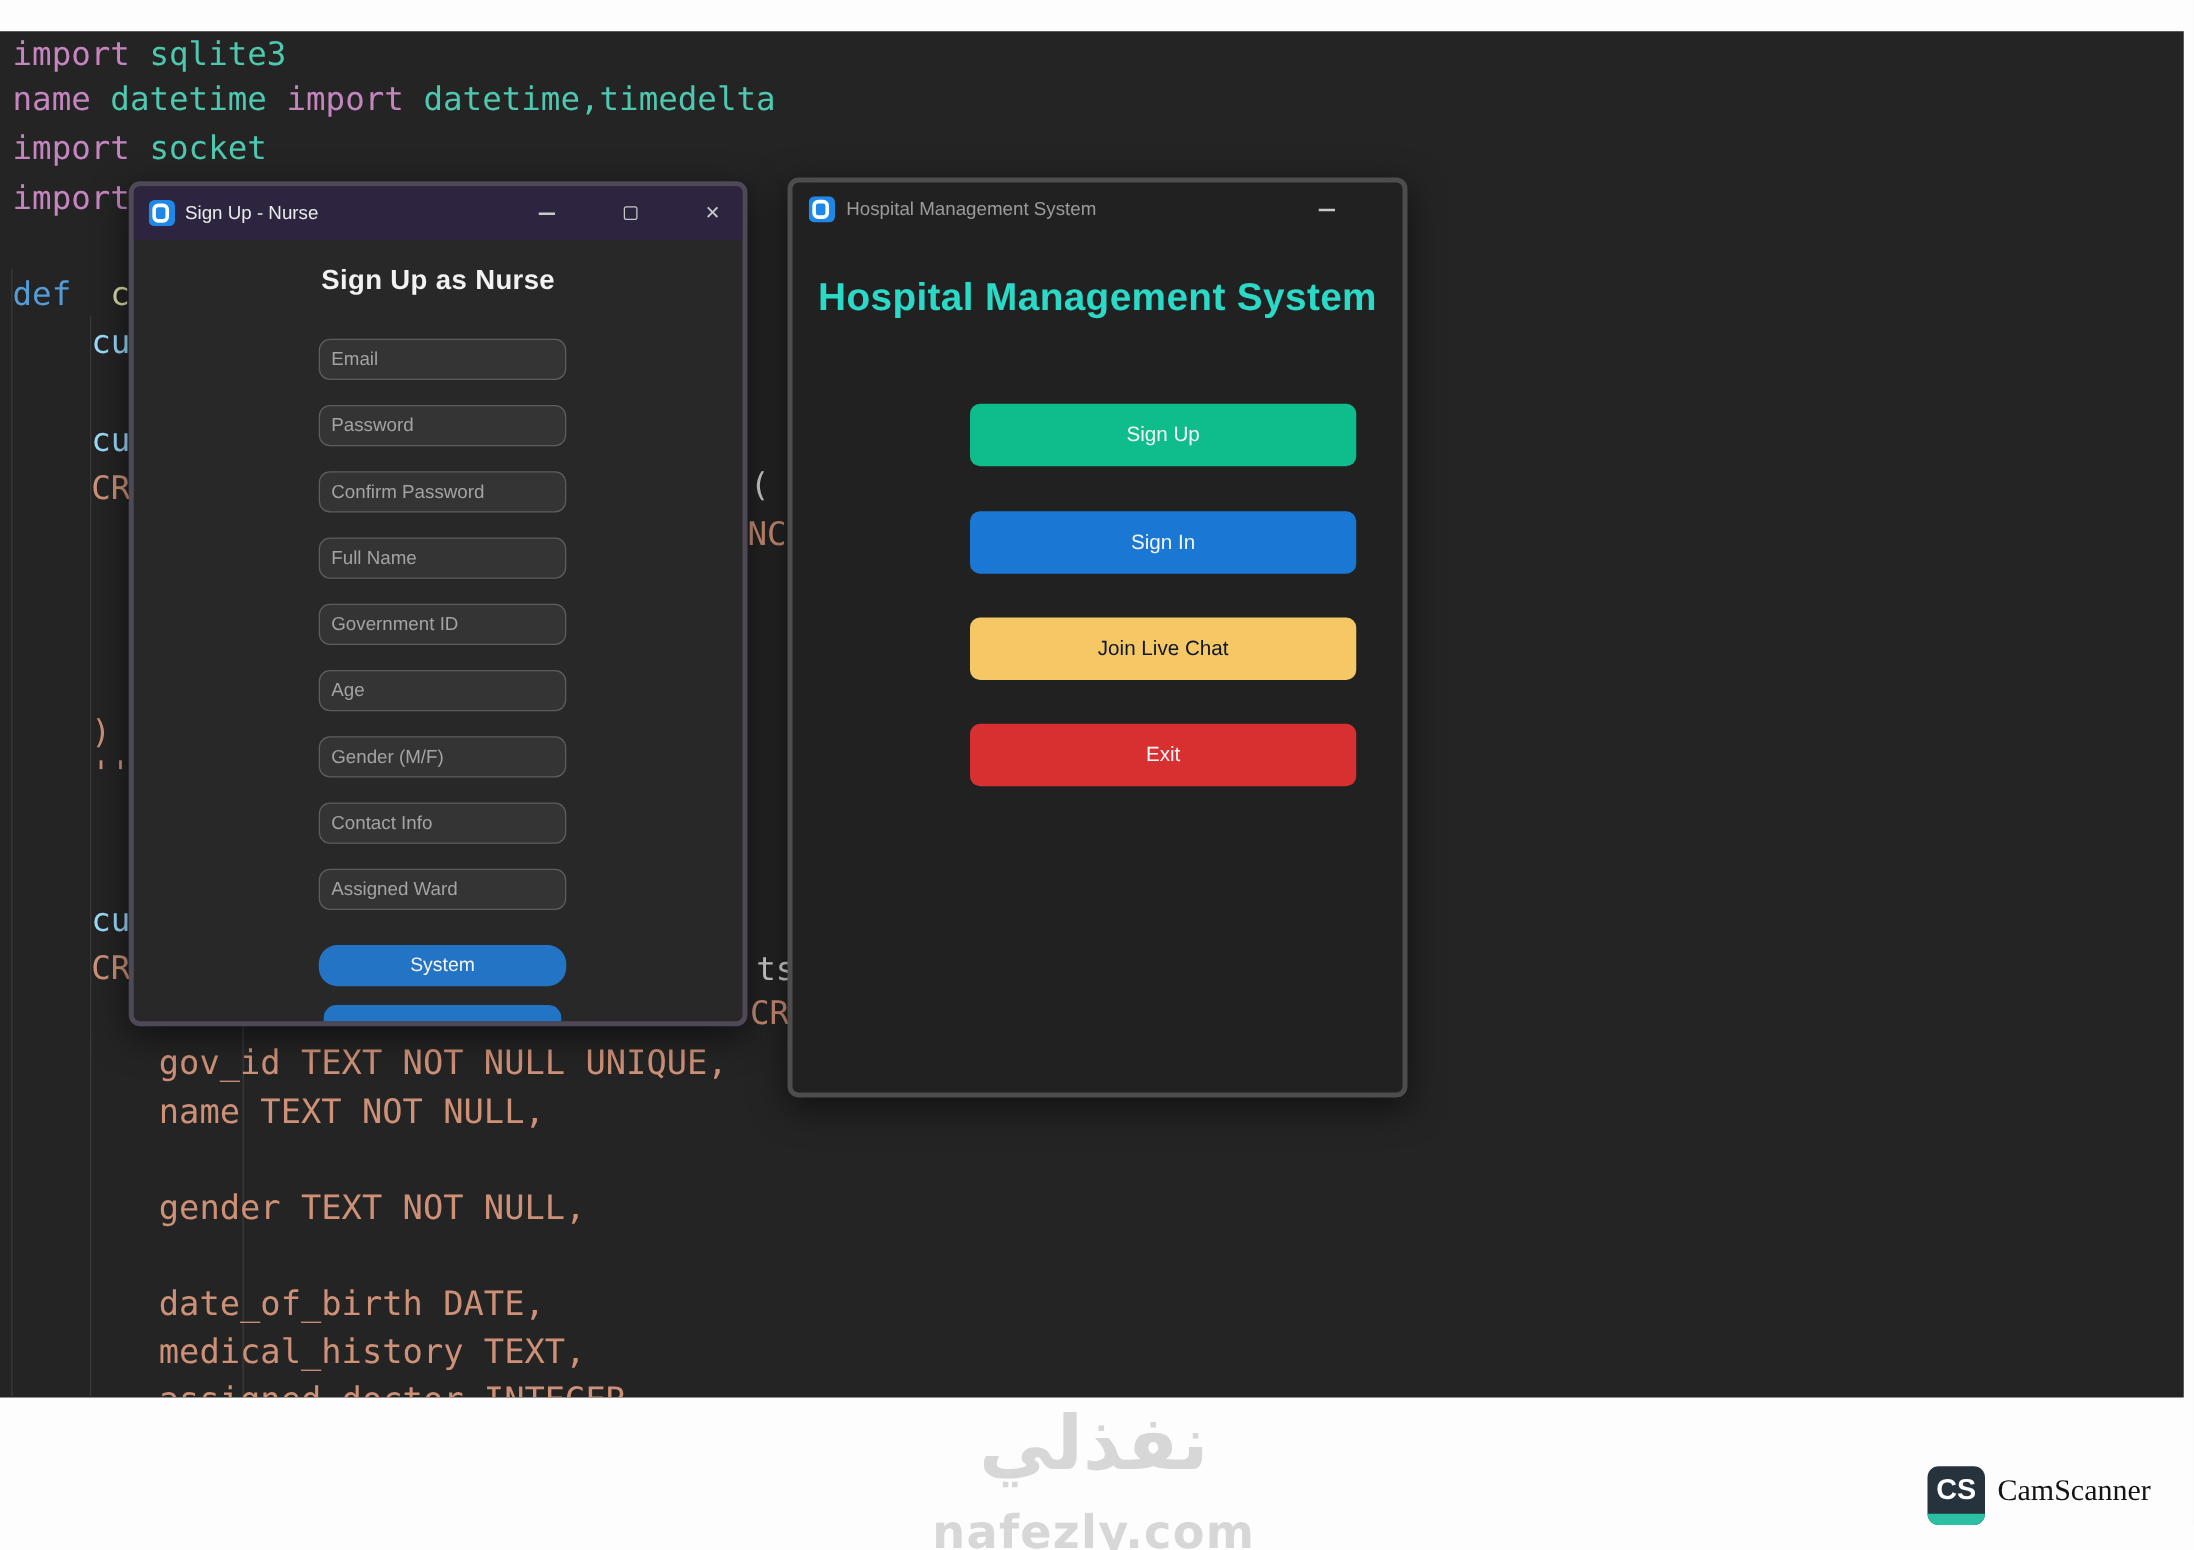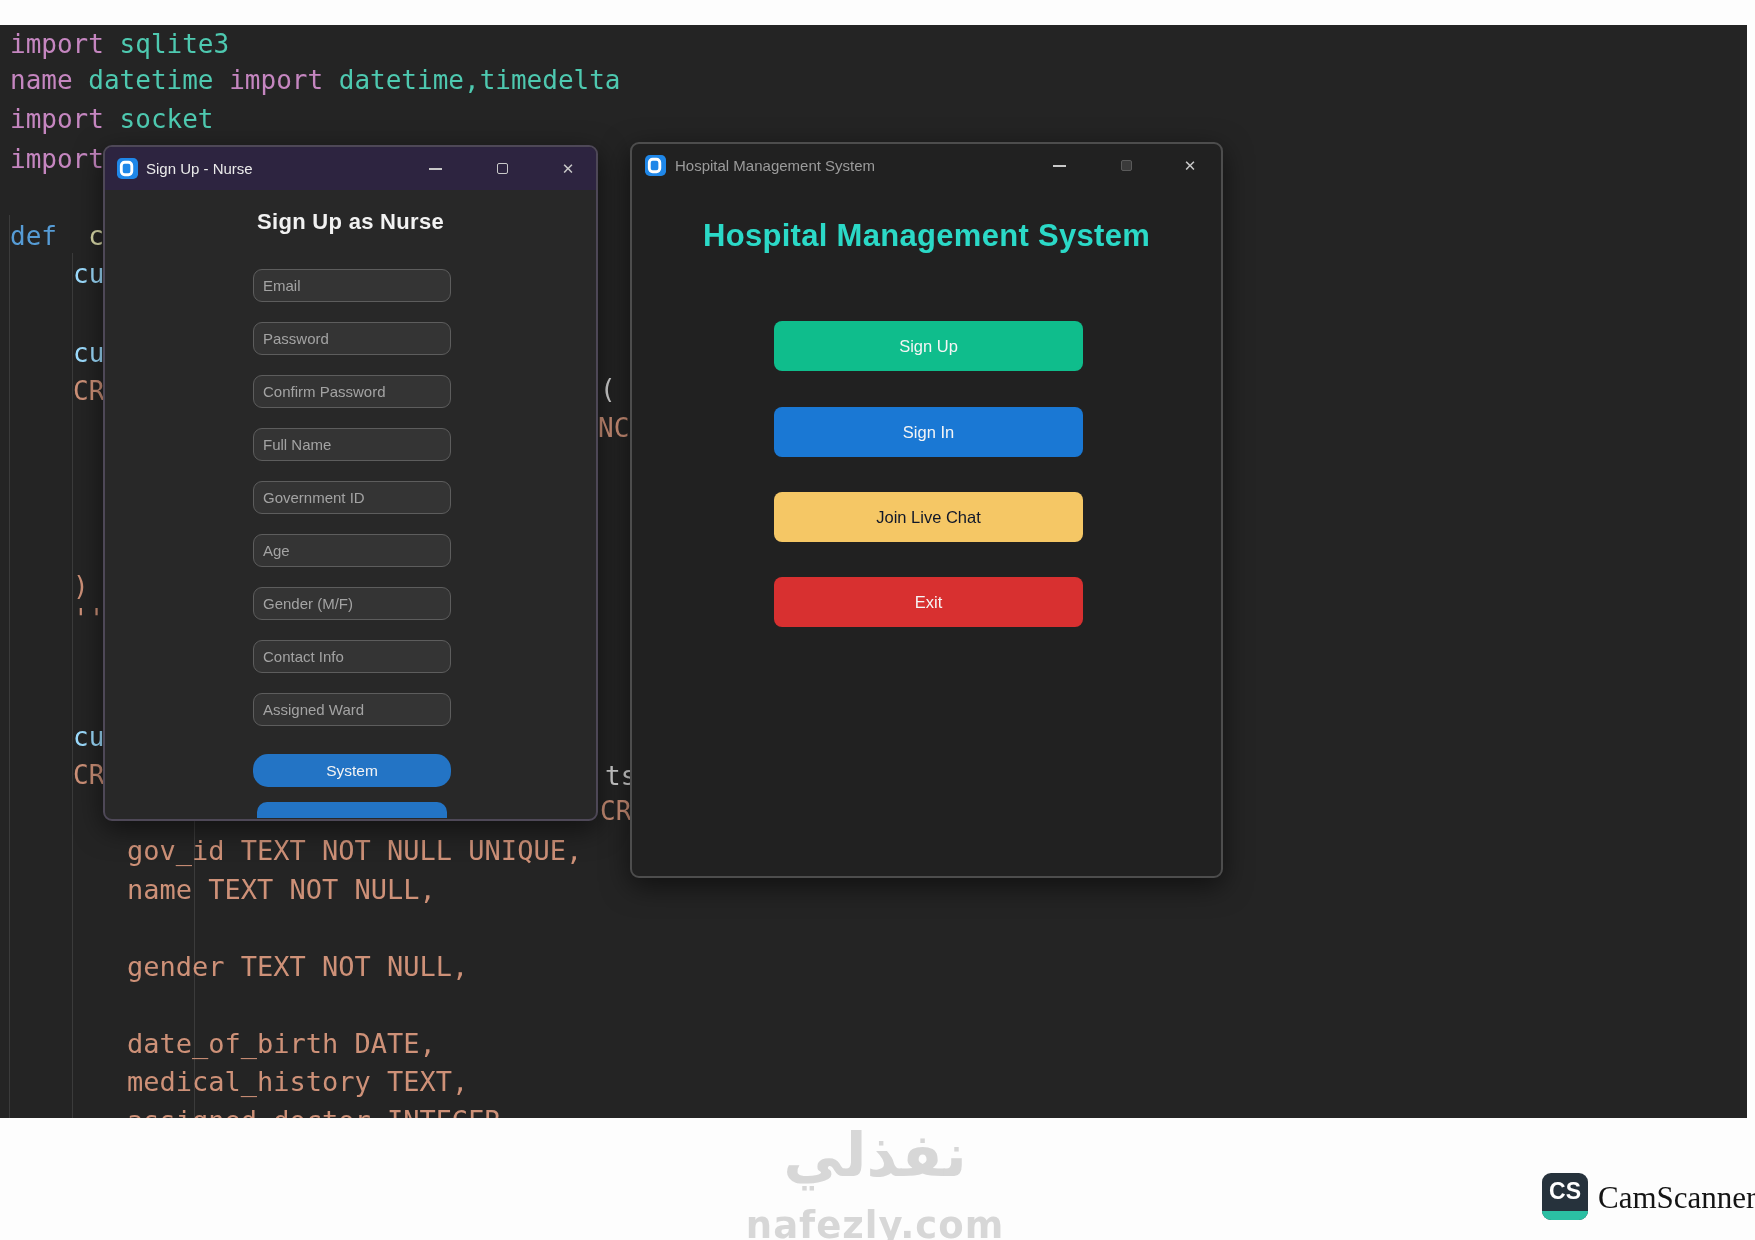--- a/index.html
+++ b/index.html
@@ -16,21 +16,21 @@
   .tok-kw   { color:#c586c0; }
   .tok-type { color:#4ec9b0; }
   .tok-def  { color:#569cd6; }
   .tok-fn   { color:#dcdcaa; }
   .tok-var  { color:#9cdcfe; }
   .tok-str  { color:#ce9178; }
   .tok-pun  { color:#d4d4d4; }
   .guide { position:absolute; width:1px; background:#3b3b3b; }
 
   
-  .win { position:absolute; border:2px solid #a3a3a3; border-radius:9px;
+  .win { position:absolute; border:4px solid #a3a3a3; border-radius:9px;
          overflow:hidden; box-shadow:0 8px 28px rgba(0,0,0,.55); }
   .titlebar { position:absolute; left:0; top:0; right:0; height:43px; }
   .app-icon { position:absolute; width:21px; height:21px; }
   .win-title { position:absolute; top:0; height:43px; line-height:43px;
                font-size:15px; white-space:nowrap; }
   .ctrl { position:absolute; top:0; width:34px; height:43px; border:0; background:transparent;
           display:flex; align-items:center; justify-content:center; cursor:pointer; }
   .ctrl .bar { width:13px; height:2px; background:#c9c9c9; }
   .ctrl .box { width:11px; height:11px; border:1.5px solid #c9c9c9; border-radius:2px; }
   .ctrl .box.dim { border-color:#5a5a5a; background:#3a3a3a; }
@@ -48,21 +48,21 @@
            color:#cfcfcf; font-size:15px; padding:0 9px; outline:none;
            font-family:"Liberation Sans", sans-serif; }
   .field::placeholder { color:#a3a3a3; opacity:1; }
   .submit-btn { position:absolute; left:148px; top:607px; width:198px; height:33px;
                 background:#2374c5; border:none; border-radius:15px; color:#f4f4f4;
                 font-size:15.5px; cursor:pointer; font-family:"Liberation Sans", sans-serif; }
   .partial-btn { position:absolute; left:152px; top:655px; width:190px; height:16px;
                  background:#2374c5; border:none; border-radius:10px 10px 0 0; cursor:pointer; }
 
   
-  .win-hms { left:630px; top:142px; width:593px; height:736px; background:#212121;
+  .win-hms { left:630px; top:142px; width:496px; height:736px; background:#212121;
              border-color:#4d4d4d; }
   .win-hms .win-title { left:43px; color:#9b9b9b; }
   .hms-heading { position:absolute; left:0; right:0; top:74px; text-align:center;
                  color:#2bd9c7; font-size:31px; font-weight:bold; letter-spacing:.3px; }
   .hms-btn { position:absolute; left:142px; width:309px; height:50px; border:none;
              border-radius:8px; font-size:16.5px; cursor:pointer;
              font-family:"Liberation Sans", sans-serif; }
   .btn-signup { top:177px; background:#0fbd8c; color:#f5f5f5; }
   .btn-signin { top:263px; background:#1a78d4; color:#f5f5f5; }
   .btn-chat   { top:348px; background:#f5c765; color:#0f172a; }
@@ -74,21 +74,21 @@
                font-family:"DejaVu Sans", sans-serif; }
   .wm-domain { top:1192px; font-size:37px; font-weight:bold; letter-spacing:1px;
                font-family:"DejaVu Sans", sans-serif;margin-top:12px; }
   .cam { position:absolute; left:1542px; top:1173px; width:210px; height:48px; }
   .cam-logo { position:absolute; left:0; top:0; width:46px; height:47px;
               background:#26323c; border-radius:9px; overflow:hidden; }
   .cam-logo .cs { position:absolute; left:0; right:0; top:5px; text-align:center;
                   color:#fff; font-weight:bold; font-size:23px;
                   font-family:"Liberation Sans", sans-serif; }
   .cam-logo .strip { position:absolute; left:0; right:0; bottom:0; height:9px; background:#2bbfa3; }
-  .cam-name { position:absolute; left:56px; top:7px; color:#141414; font-size:31px;
+  .cam-name { position:absolute; left:56px; top:7px; color:#141414; font-size:24px;
               font-family:"Liberation Serif", serif; }
 </style>
 </head>
 <body>
 
 <div class="page">
 
   <div class="editor">
     <div class="guide" style="left:9px;   top:190px; height:903px;"></div>
     <div class="guide" style="left:72px;  top:228px; height:865px;"></div>

